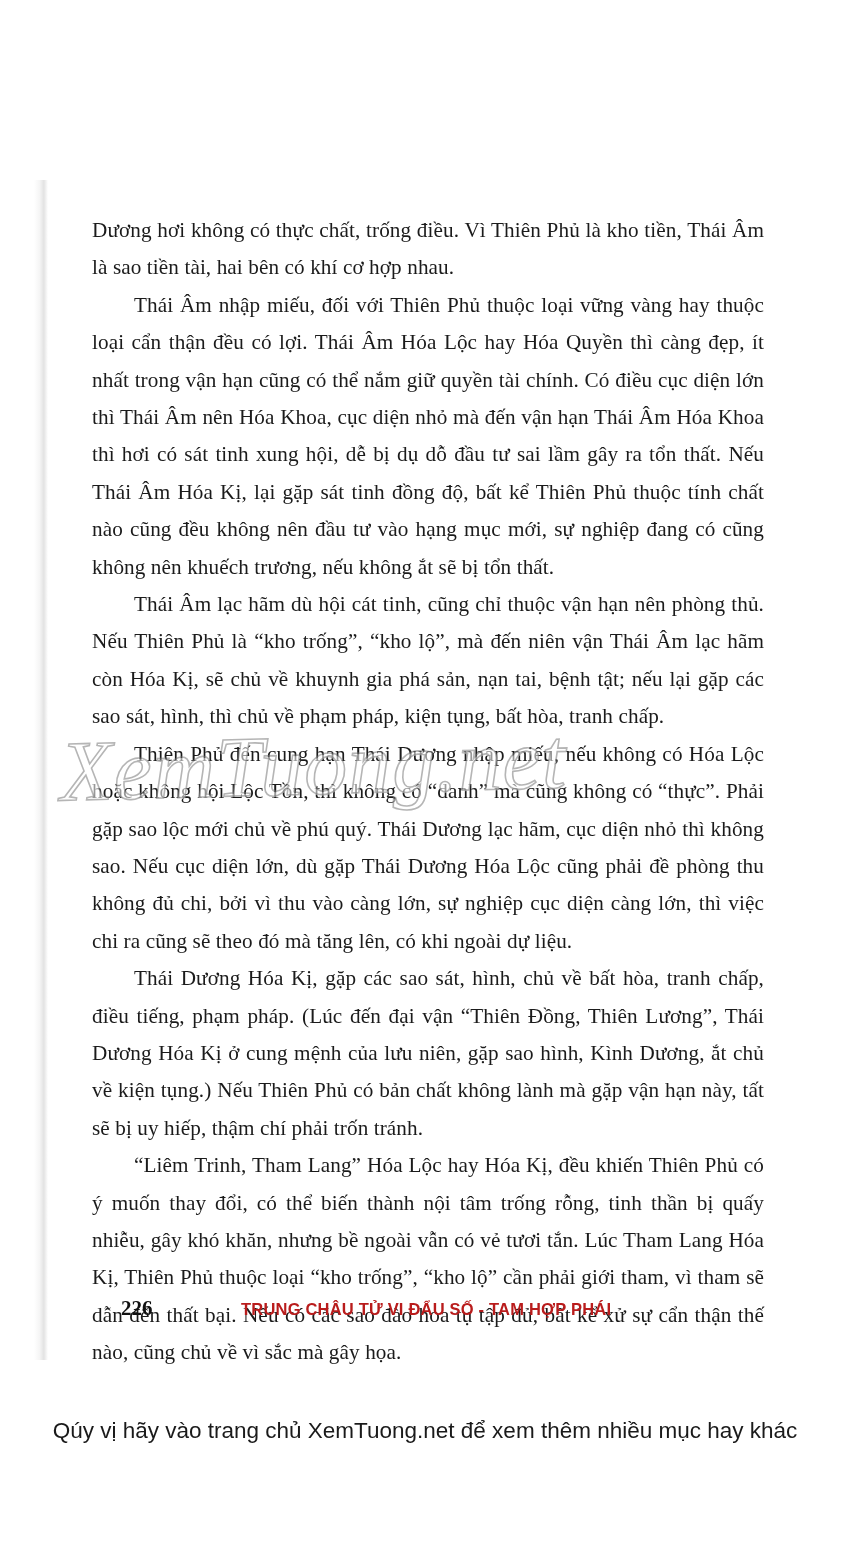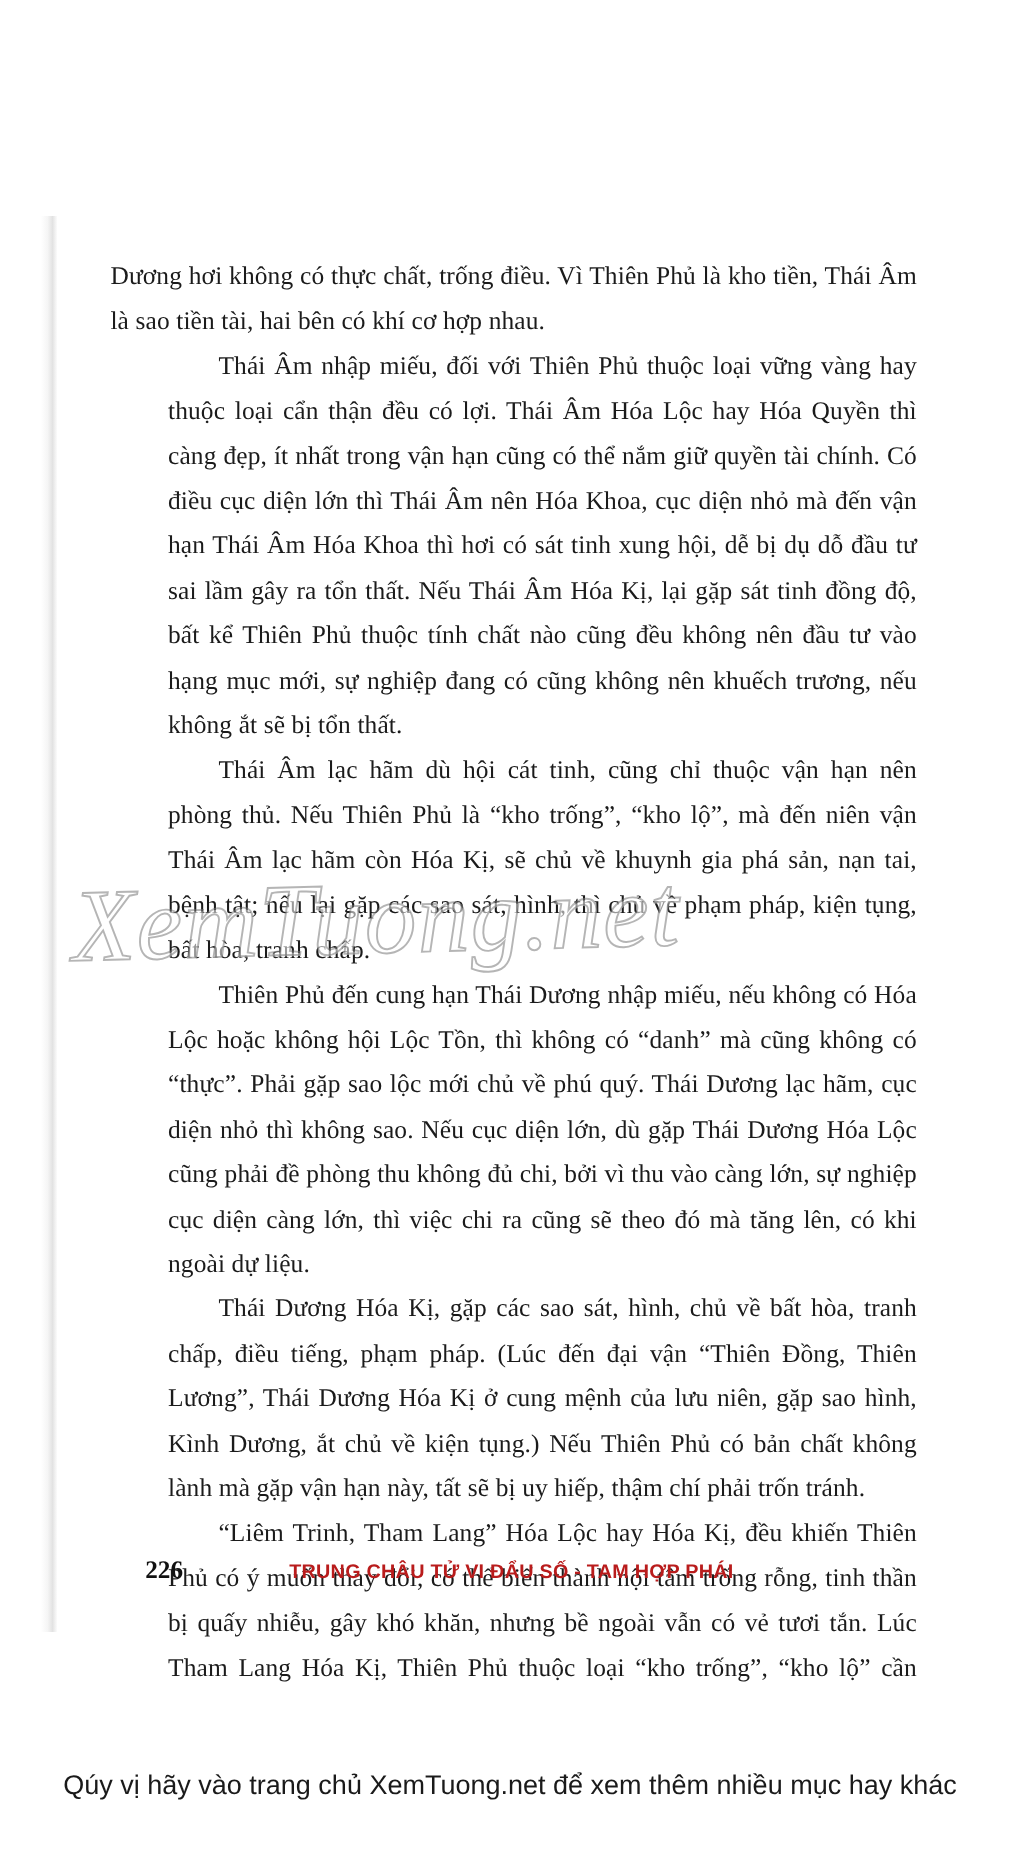--- a/index.html
+++ b/index.html
@@ -49,21 +49,20 @@
     font-size: 21.2px;
     line-height: 37.4px;
     color: #1b1b1b;
     text-align: justify;
     text-justify: inter-word;
     letter-spacing: .1px;
     font-family: "Liberation Serif", serif;
   }
   .text-col p.indent {
     text-indent: 42px;
-    margin-left: 48px;
   }
 
   
   .watermark {
     position: absolute;
     left: 60px;
     top: 700px;
     width: 730px;
     height: 130px;
     pointer-events: none;
@@ -111,21 +110,20 @@
 
   
   .site-banner {
     position: absolute;
     left: 0;
     top: 1418px;
     width: 850px;
     height: 140px;
     background: #ffffff;
     display: flex;
-    align-items: center;
     justify-content: center;
   }
   .banner-text {
     font-family: "Liberation Sans", sans-serif;
     font-size: 22.5px;
     color: #1a1a1a;
     white-space: nowrap;
   }
   .divider-top {
     position: absolute;

